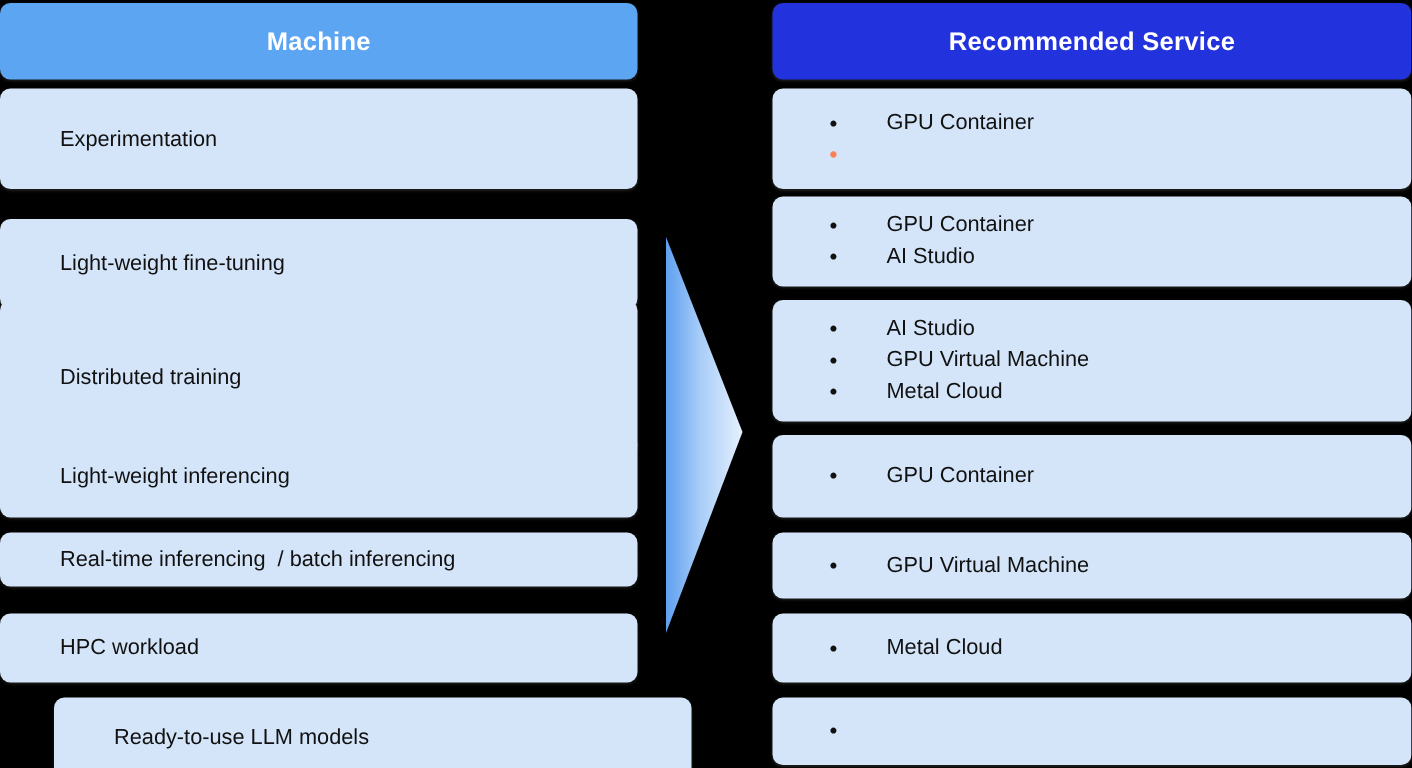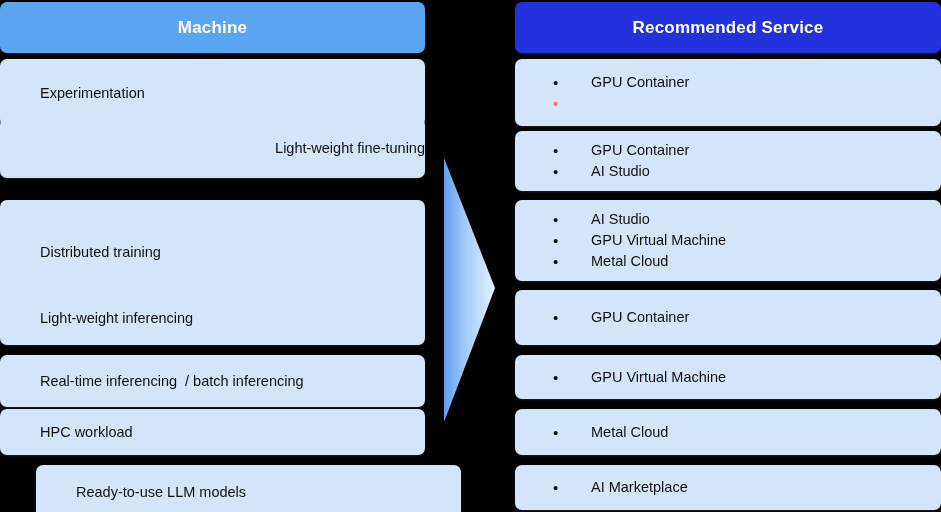--- a/index.html
+++ b/index.html
@@ -68,33 +68,33 @@
   <div class="col col-left">
 
     <div class="cell header left" style="top:2px;height:51px;">
       <span>Machine</span>
     </div>
 
     <div class="cell body-left" style="top:59px;height:67px;">
       <span>Experimentation</span>
     </div>
 
-    <div class="cell body-left" style="top:118px;height:60px;justify-content:flex-end;">
+    <div class="cell body-left" style="top:146px;height:60px;">
       <span>Light-weight fine-tuning</span>
     </div>
 
     <div class="cell body-left" style="top:200px;height:103px;">
       <span>Distributed training</span>
     </div>
 
     <div class="cell body-left" style="top:290px;height:55px;align-items:center;">
       <span>Light-weight inferencing</span>
     </div>
 
-    <div class="cell body-left" style="top:355px;height:52px;">
+    <div class="cell body-left" style="top:355px;height:36px;">
       <span style="white-space:pre">Real-time inferencing  / batch inferencing</span>
     </div>
 
     <div class="cell body-left" style="top:409px;height:46px;">
       <span>HPC workload</span>
     </div>
 
     <div class="cell body-left" style="top:465px;height:54px;margin-left:36px;">
       <span>Ready-to-use LLM models</span>
     </div>
@@ -172,18 +172,17 @@
     <div class="cell body-right" style="top:409px;height:46px;">
       <div class="bullet-row">
         <span class="dot">•</span>
         <span class="txt">Metal Cloud</span>
       </div>
     </div>
 
     <div class="cell body-right" style="top:465px;height:45px;">
       <div class="bullet-row">
         <span class="dot">•</span>
-        <span class="txt">AI Marketplace</span>
       </div>
     </div>
 
   </div>
 </div>
 
 </body></html>

